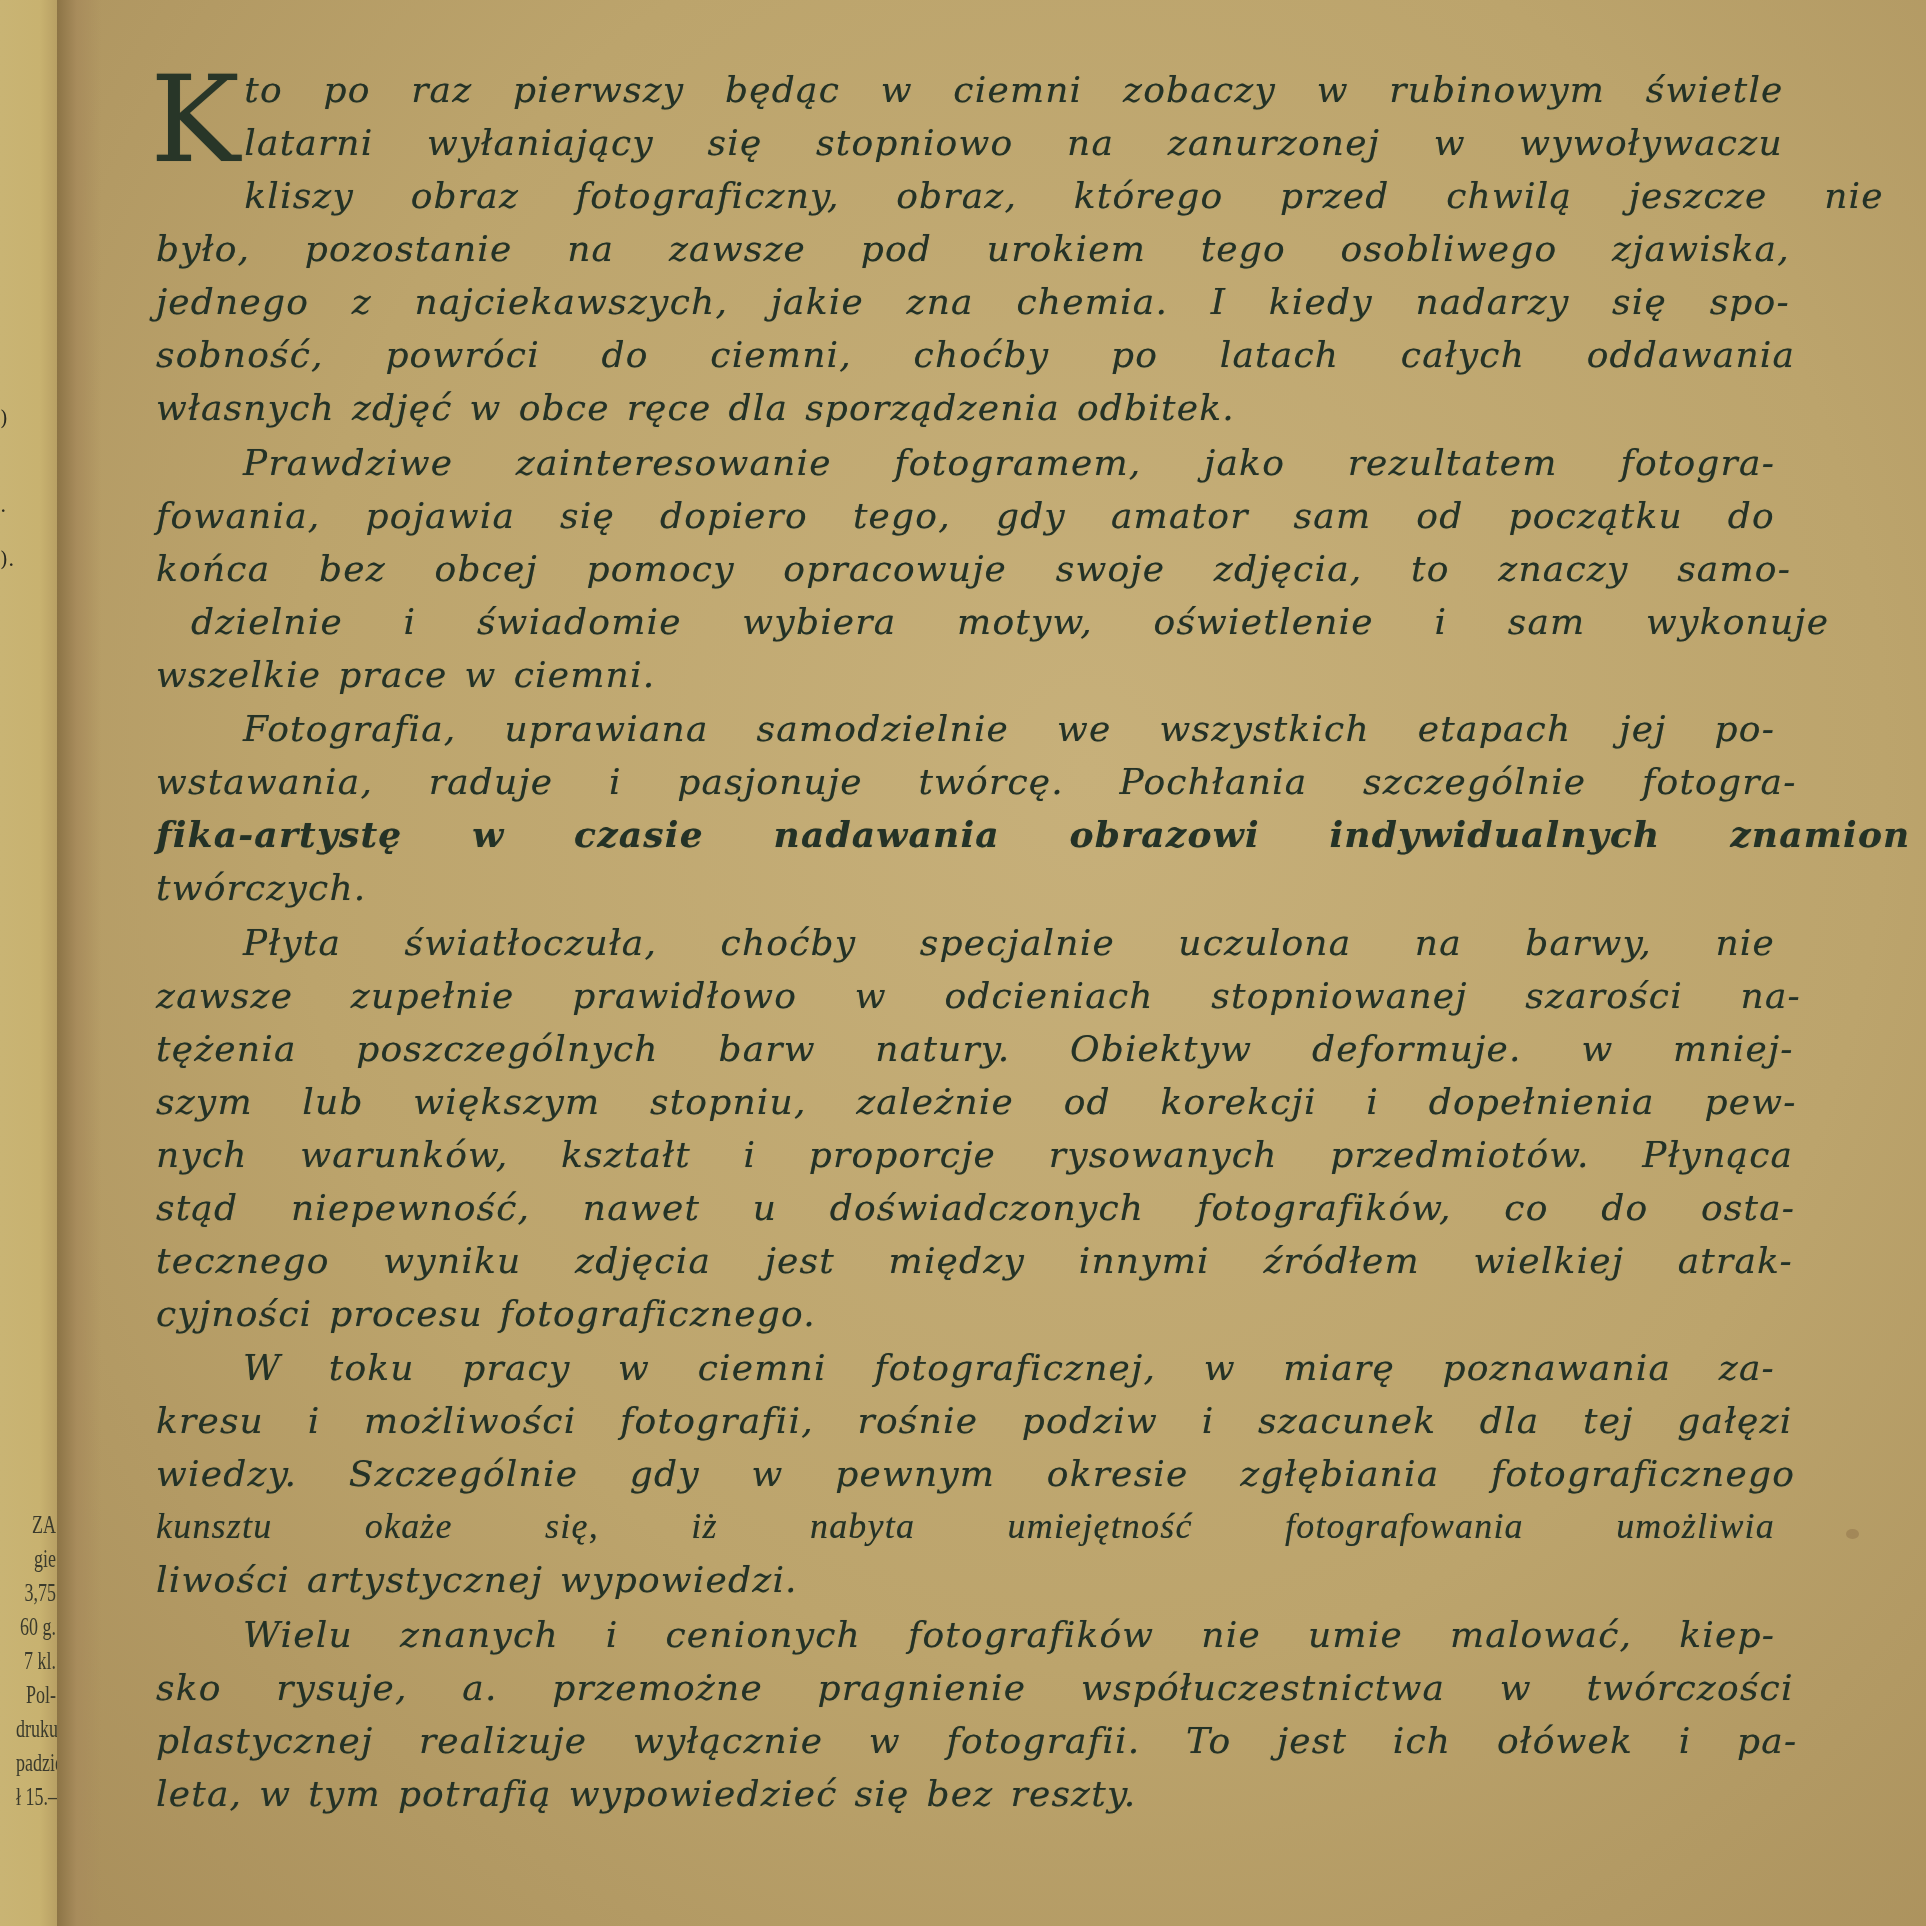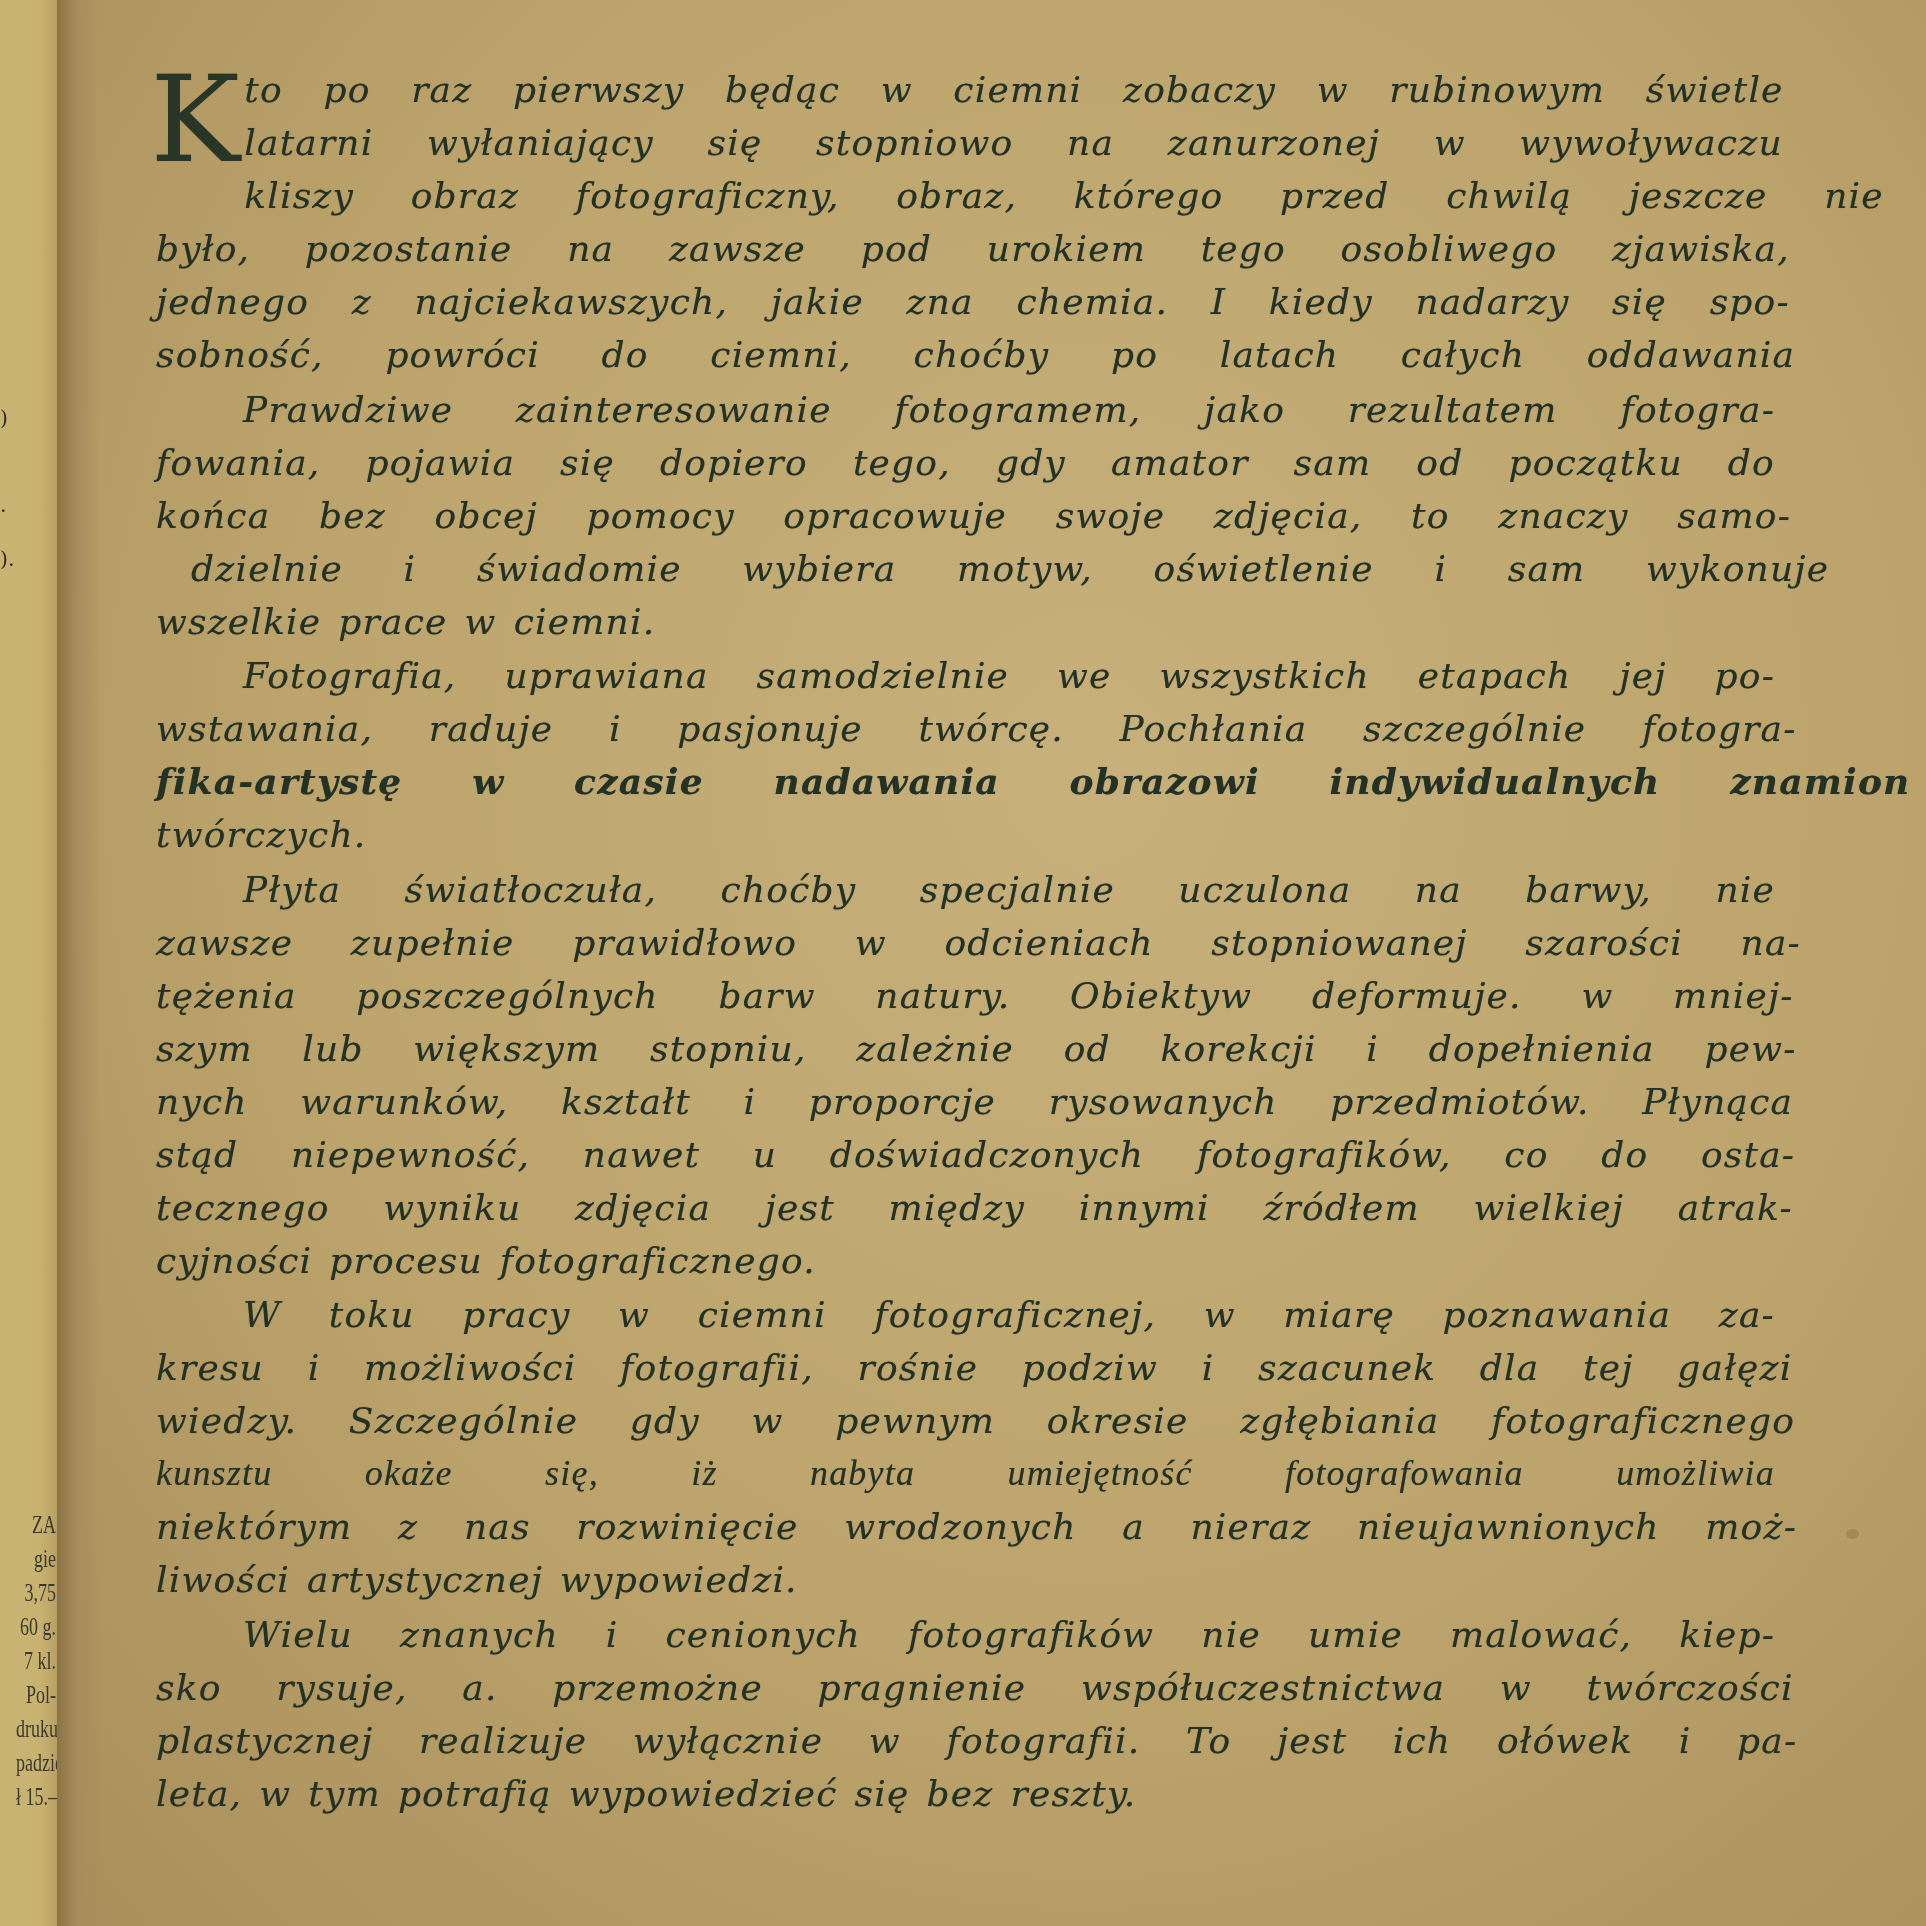--- a/index.html
+++ b/index.html
@@ -146,20 +146,21 @@
   <div class="text-block">
 
     <div class="paragraph first-para">
       <span class="drop-cap">K</span>
       <span class="line l1 first" style="display: block; word-spacing: 28px; margin-top: 34px;">to po raz pierwszy będąc w ciemni zobaczy w rubinowym świetle</span>
       <span class="line l2" style="display: block; word-spacing: 41px;">latarni wyłaniający się stopniowo na zanurzonej w wywoływaczu</span>
       <span class="line" style="display: block; word-spacing: 44px;">kliszy obraz fotograficzny, obraz, którego przed chwilą jeszcze nie</span>
       <span class="line" style="display: block; word-spacing: 42px;">było, pozostanie na zawsze pod urokiem tego osobliwego zjawiska,</span>
       <span class="line" style="display: block; word-spacing: 30px;">jednego z najciekawszych, jakie zna chemia. I kiedy nadarzy się spo-</span>
       <span class="line" style="display: block; word-spacing: 49px;">sobność, powróci do ciemni, choćby po latach całych oddawania</span>
+      <span class="line last">własnych zdjęć w obce ręce dla sporządzenia odbitek.</span>
     </div>
 
     <div class="paragraph indented">
       <span class="line first" style="display: block; word-spacing: 36px;">Prawdziwe zainteresowanie fotogramem, jako rezultatem fotogra-</span>
       <span class="line" style="display: block; word-spacing: 32px;">fowania, pojawia się dopiero tego, gdy amator sam od początku do</span>
       <span class="line" style="display: block; word-spacing: 36px;">końca bez obcej pomocy opracowuje swoje zdjęcia, to znaczy samo-</span>
       <span class="line" style="display: block; word-spacing: 48px; margin-left: 35px;">dzielnie i świadomie wybiera motyw, oświetlenie i sam wykonuje</span>
       <span class="line last">wszelkie prace w ciemni.</span>
     </div>
 
@@ -179,21 +180,20 @@
       <span class="line" style="display: block; word-spacing: 40px;">stąd niepewność, nawet u doświadczonych fotografików, co do osta-</span>
       <span class="line" style="display: block; word-spacing: 41px;">tecznego wyniku zdjęcia jest między innymi źródłem wielkiej atrak-</span>
       <span class="line last">cyjności procesu fotograficznego.</span>
     </div>
 
     <div class="paragraph indented">
       <span class="line first" style="display: block; word-spacing: 27px;">W toku pracy w ciemni fotograficznej, w miarę poznawania za-</span>
       <span class="line" style="display: block; word-spacing: 31px;">kresu i możliwości fotografii, rośnie podziw i szacunek dla tej gałęzi</span>
       <span class="line" style="display: block; word-spacing: 39px;">wiedzy. Szczególnie gdy w pewnym okresie zgłębiania fotograficznego</span>
       <span class="line" style="display: block; word-spacing: 47px; font-family: Liberation Serif, serif;">kunsztu okaże się, iż nabyta umiejętność fotografowania umożliwia</span>
-      <span class="line" style="display: block; word-spacing: 33px;">niektórym z nas rozwinięcie wrodzonych a nieraz nieujawnionych moż-</span>
       <span class="line last">liwości artystycznej wypowiedzi.</span>
     </div>
 
     <div class="paragraph indented">
       <span class="line first" style="display: block; word-spacing: 26px;">Wielu znanych i cenionych fotografików nie umie malować, kiep-</span>
       <span class="line" style="display: block; word-spacing: 42px; font-style: italic;">sko rysuje, a. przemożne pragnienie współuczestnictwa w twórczości</span>
       <span class="line" style="display: block; word-spacing: 33px;">plastycznej realizuje wyłącznie w fotografii. To jest ich ołówek i pa-</span>
       <span class="line last">leta, w tym potrafią wypowiedzieć się bez reszty.</span>
     </div>
 

